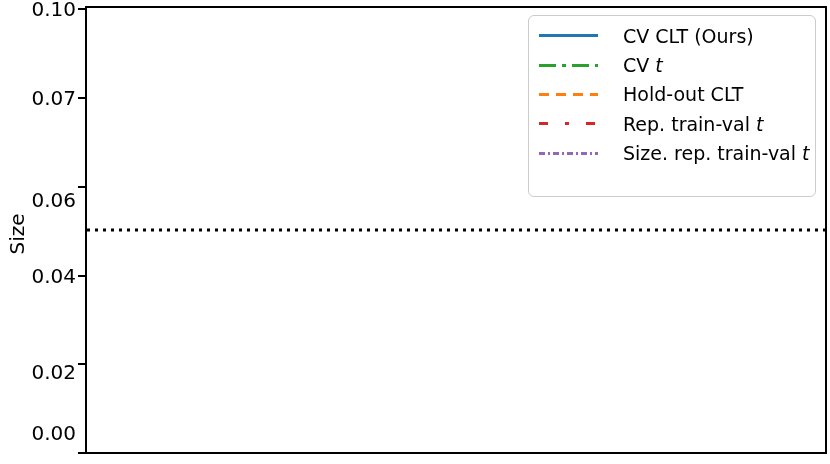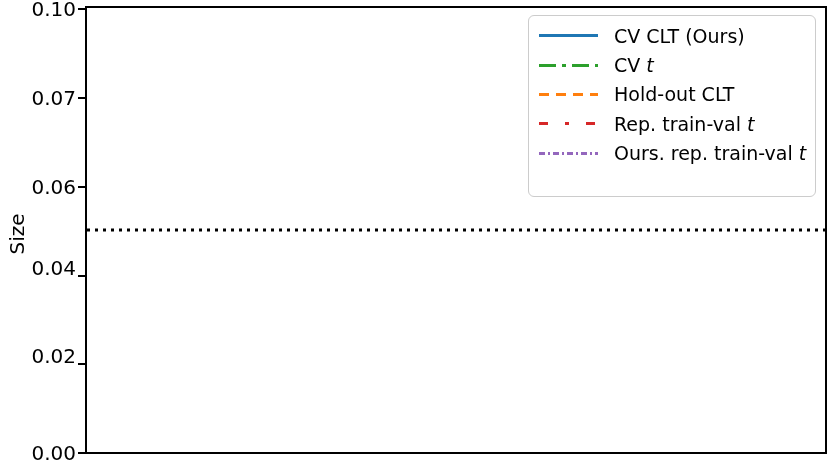--- a/index.html
+++ b/index.html
@@ -26,45 +26,45 @@
   .ylabel {
     position:absolute; left:-15px; top:221px; width:64px; height:26px;
     text-align:center; font-size:20px; line-height:26px;
     transform:rotate(-90deg); transform-origin:center;
   }
   .legend {
     position:absolute; left:528px; top:15px; width:288px; height:182px;
     background:rgba(255,255,255,0.85); border:1px solid #cccccc;
     border-radius:6px; box-sizing:border-box; padding:5px 0 0 9px;
   }
-  .legend-row { height:29.4px; display:flex; align-items:center; gap:15px; }
+  .legend-row { height:29.4px; display:flex; align-items:center; gap:24px; }
   .legend-label { font-size:19px; white-space:pre; }
   .legend-label i { font-style:italic; }
   .swatch { flex:0 0 auto; }
   .swatch line { stroke-width:3; fill:none; }
   .sw1 line { stroke:#1f77b4; }
   .sw2 line { stroke:#ff7f0e; stroke-dasharray:10 7; }
   .sw3 line { stroke:#2ca02c; stroke-dasharray:17 6 4 6; }
   .sw4 line { stroke:#d62728; stroke-dasharray:9 17 4 17; }
   .sw5 line { stroke:#9467bd; stroke-dasharray:6 3 2 3; }
   .sw6 line { stroke:#8c564b; stroke-dasharray:14 8; }
 </style>
 </head>
 <body>
 
 <div class="figure">
 
   <div class="ylabel">Size</div>
 
   <div class="ytick-label" style="top:-3px">0.10</div>
   <div class="ytick-label" style="top:86px">0.07</div>
-  <div class="ytick-label" style="top:175px">0.06</div>
-  <div class="ytick-label" style="top:256px">0.04</div>
-  <div class="ytick-label" style="top:344px">0.02</div>
-  <div class="ytick-label" style="top:441px">0.00</div>
+  <div class="ytick-label" style="top:188px">0.06</div>
+  <div class="ytick-label" style="top:264px">0.04</div>
+  <div class="ytick-label" style="top:360px">0.02</div>
+  <div class="ytick-label" style="top:421px">0.00</div>
 
   <div class="ytick-mark" style="top:8px"></div>
   <div class="ytick-mark" style="top:97px"></div>
   <div class="ytick-mark" style="top:186px"></div>
   <div class="ytick-mark" style="top:275px"></div>
   <div class="ytick-mark" style="top:363px"></div>
   <div class="ytick-mark" style="top:452px"></div>
 
   <div class="plot-area">
     <div class="ref-line" style="top: 50%; background: repeating-linear-gradient(to right, rgb(0, 0, 0) 0px, rgb(0, 0, 0) 3px, transparent 3px, transparent 8px);"></div>
@@ -92,17 +92,17 @@
     <div class="legend-row">
       <svg class="swatch sw4" width="61" height="9">
           <line x1="1" y1="4.5" x2="60" y2="4.5"></line>
         </svg>
       <span class="legend-label"><span>Rep. train-val </span><i>t</i></span>
     </div>
     <div class="legend-row">
       <svg class="swatch sw5" width="61" height="9">
           <line x1="1" y1="4.5" x2="60" y2="4.5"></line>
         </svg>
-      <span class="legend-label"><span>Ours. rep. train-val </span><i>t</i></span>
+      <span class="legend-label"><span>Size. rep. train-val </span><i>t</i></span>
     </div>
   </div>
 
 </div>
 
 </body></html>

